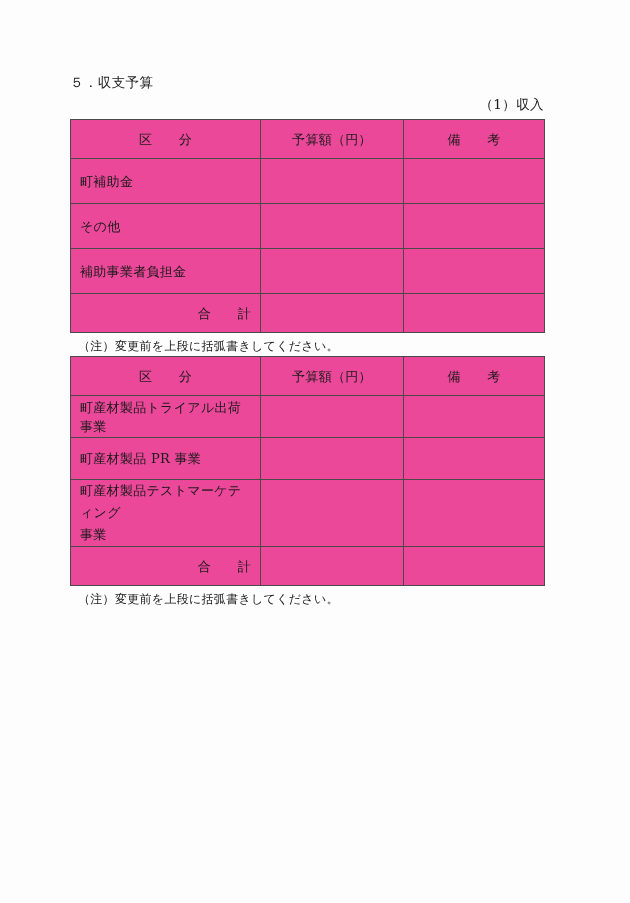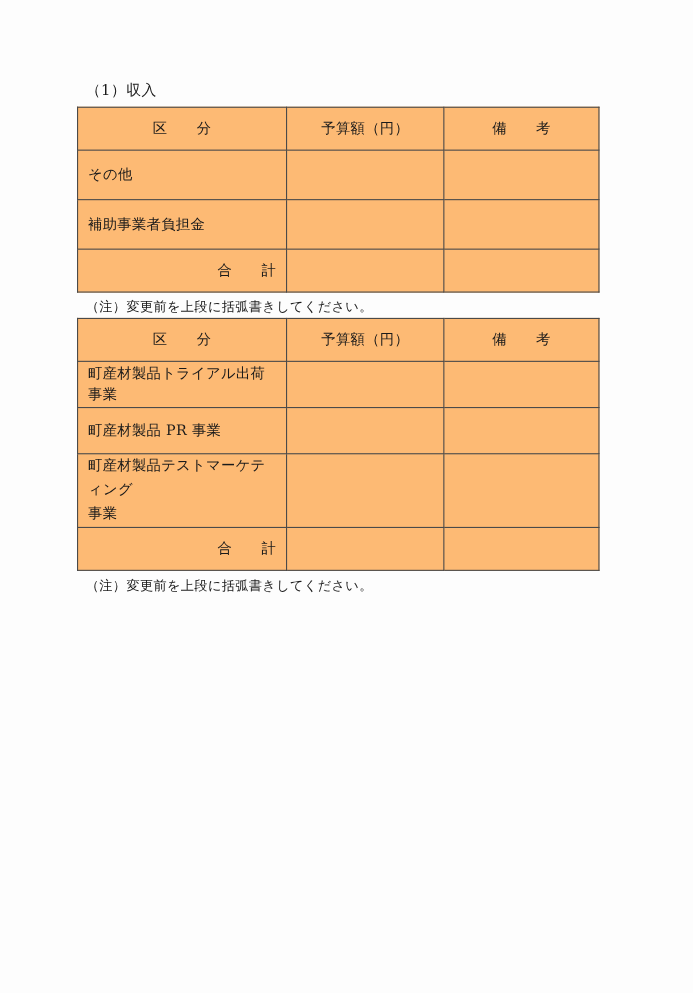--- a/index.html
+++ b/index.html
@@ -34,40 +34,41 @@
     letter-spacing: 0.4px;
     margin: 0 0 2px 0;
     white-space: pre;
   }
   .sub-heading {
     font-size: 13.5px;
     line-height: 20px;
     letter-spacing: 0.4px;
     margin: 0 0 5px 8px;
     white-space: pre;
+    text-align: right;
   }
   .sub-heading.second {
     margin-top: 24px;
   }
 
   
   .note {
     font-size: 12px;
     line-height: 19px;
     letter-spacing: 0.3px;
     margin: 4px 0 0 8px;
     white-space: pre;
   }
 
   
   table.budget {
     border-collapse: collapse;
     width: 474px;
     table-layout: fixed;
-    background: #fdba74;
+    background: #ec4899;
   }
   table.budget td,
   table.budget th {
     border: 1px solid #4a4a4a;
     font-weight: normal;
     font-size: 13px;
     letter-spacing: 0.3px;
     padding: 0 9px;
     vertical-align: middle;
     line-height: 19px;
@@ -95,37 +96,43 @@
     font-family: "DejaVu Serif", "Liberation Serif", serif;
     letter-spacing: 0.3px;
   }
 </style>
 </head>
 <body>
 
 <div class="page">
   <div class="content">
 
+    <div class="section-heading">５．収支予算</div>
 
     <div class="sub-heading">（1）収入</div>
 
     <table class="budget">
       <colgroup>
         <col class="c-kubun">
           <col class="c-amount">
           <col class="c-biko">
       </colgroup>
       <thead>
         <tr class="hdr-row">
           <th>区　　分</th>
           <th>予算額（円）</th>
           <th>備　　考</th>
         </tr>
       </thead>
       <tbody>
+        <tr class="r-income">
+          <td class="cell-label">町補助金</td>
+          <td class="cell-blank"></td>
+          <td class="cell-blank"></td>
+        </tr>
         <tr class="r-income">
           <td class="cell-label">その他</td>
           <td class="cell-blank"></td>
           <td class="cell-blank"></td>
         </tr>
         <tr class="r-income">
           <td class="cell-label">補助事業者負担金</td>
           <td class="cell-blank"></td>
           <td class="cell-blank"></td>
         </tr>

